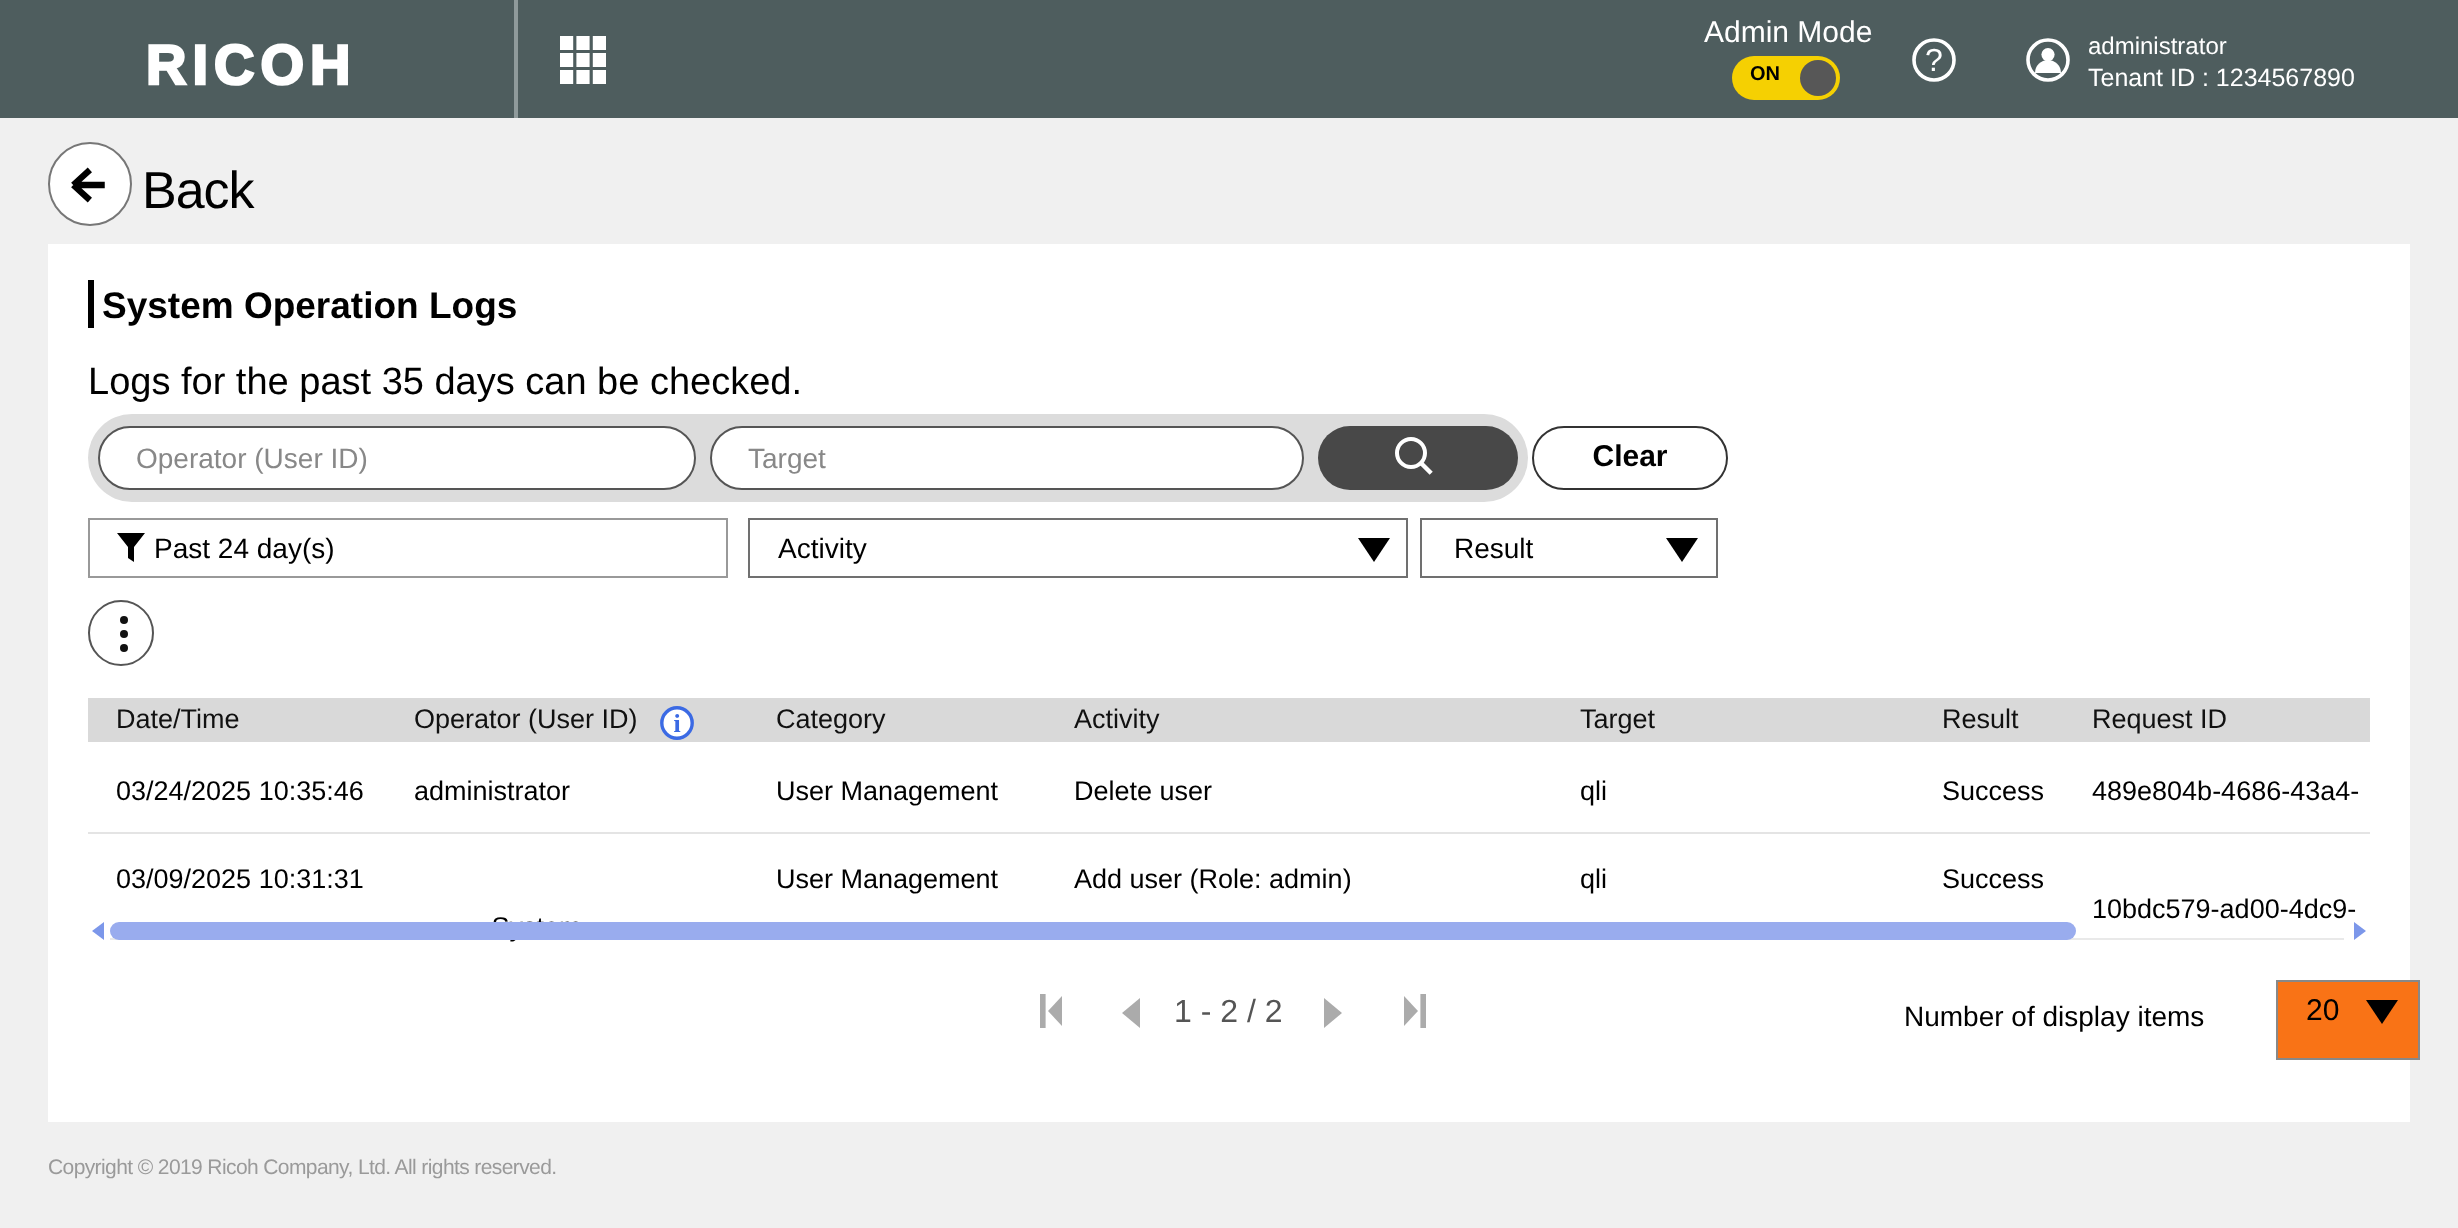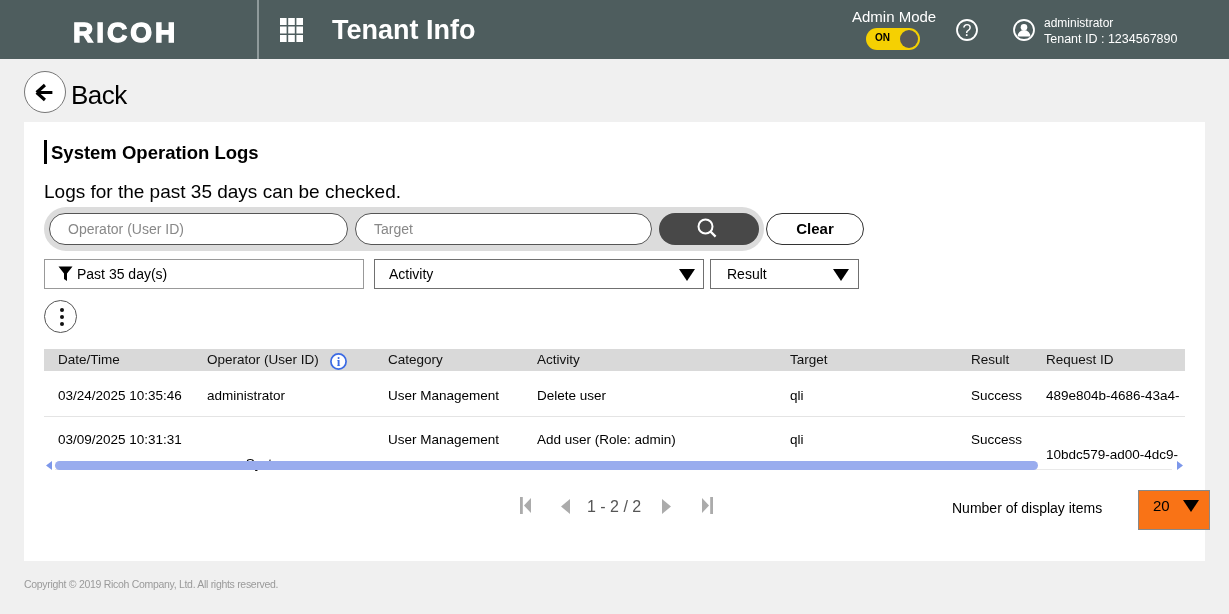--- a/index.html
+++ b/index.html
@@ -61,21 +61,20 @@
         <rect x="8.2" y="0" width="6.6" height="7"></rect>
         <rect x="16.4" y="0" width="6.6" height="7"></rect>
       <rect x="0" y="8.5" width="6.6" height="7"></rect>
         <rect x="8.2" y="8.5" width="6.6" height="7"></rect>
         <rect x="16.4" y="8.5" width="6.6" height="7"></rect>
       <rect x="0" y="17" width="6.6" height="7"></rect>
         <rect x="8.2" y="17" width="6.6" height="7"></rect>
         <rect x="16.4" y="17" width="6.6" height="7"></rect>
     </g>
   </svg>
-  <div class="title">Tenant Info</div>
   <div class="adminmode">Admin Mode</div>
   <div class="toggle">
       <span class="on">ON</span>
       <span class="knob"></span>
     </div>
   <svg class="helpico" viewBox="0 0 22 22">
     <circle cx="11" cy="11" r="10" fill="none" stroke="#fff" stroke-width="1.8"></circle>
     <text x="11" y="16.5" text-anchor="middle" fill="#fff" font-size="16" font-family="Liberation Sans">?</text>
   </svg>
   <svg class="userico" viewBox="0 0 22 22">
@@ -110,21 +109,21 @@
     <circle cx="9.5" cy="9.5" r="7" fill="none" stroke="#fff" stroke-width="2"></circle>
     <path d="M14.6 14.6 L19.6 19.6" stroke="#fff" stroke-width="2.2"></path>
   </svg>
 </div>
 <div class="clearbtn">Clear</div>
 
 <div class="fbox1">
   <svg style="position:absolute;left:13px;top:6px;width:15px;height:16px;" viewBox="0 0 15 16">
     <path d="M0.5 0.5 L14.5 0.5 L9 7.5 L9 15 L6 13 L6 7.5 Z" fill="#000"></path>
   </svg>
-  <span class="ftxt" style="left:32px;">Past 35 day(s)</span>
+  <span class="ftxt" style="left:32px;">Past 24 day(s)</span>
 </div>
 <div class="fbox2">
   <span class="ftxt" style="left:14px;">Activity</span>
   <span class="tri" style="left:304px;"></span>
 </div>
 <div class="fbox3">
   <span class="ftxt" style="left:16px;">Result</span>
   <span class="tri" style="left:122px;"></span>
 </div>
 

